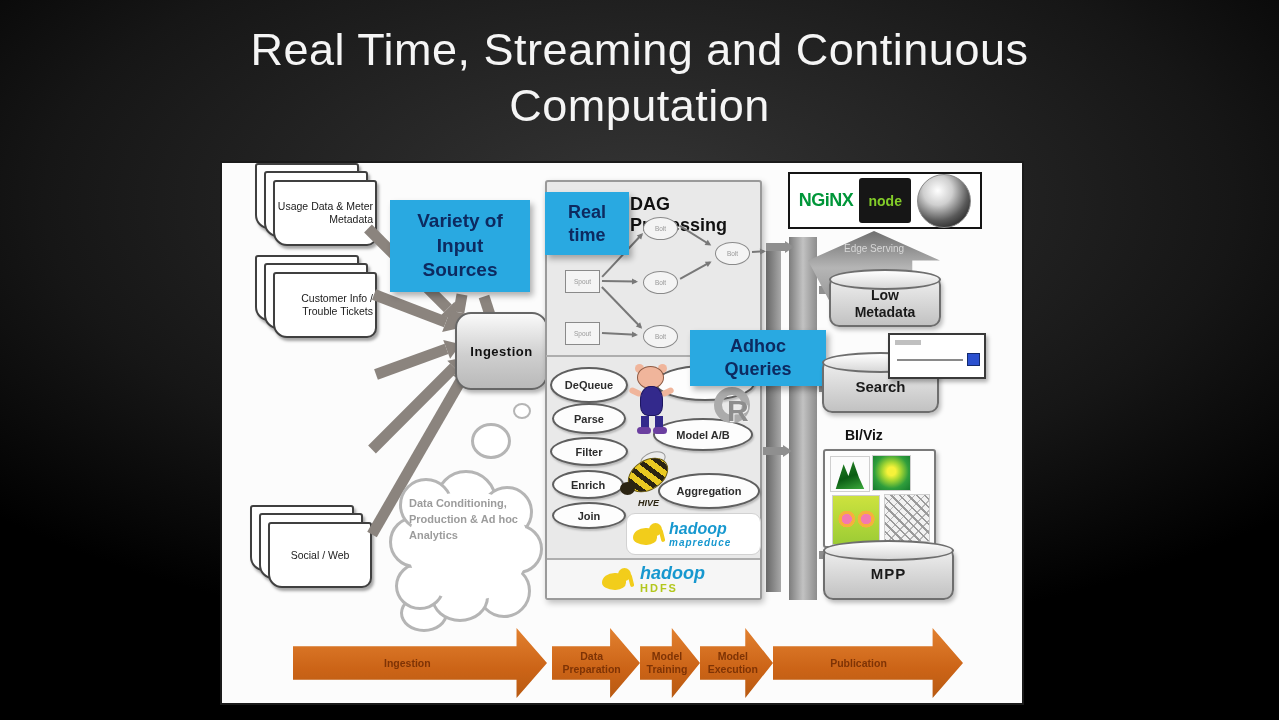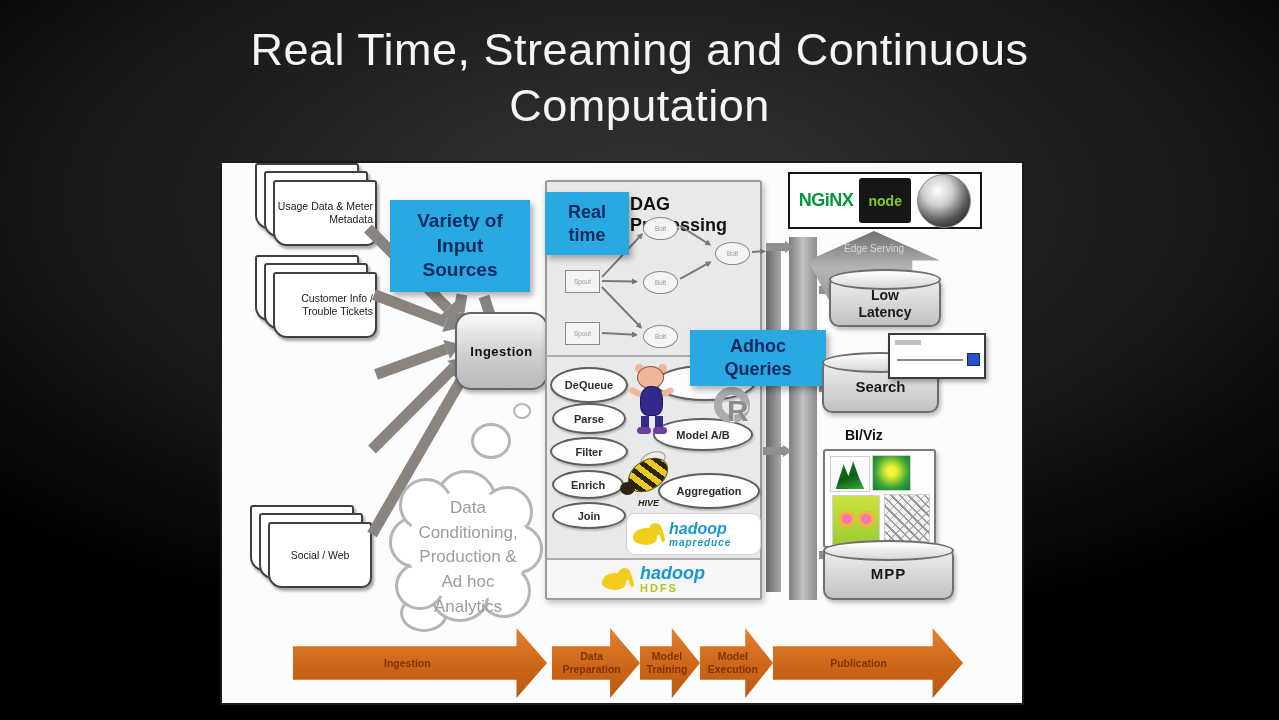--- a/index.html
+++ b/index.html
@@ -82,22 +82,22 @@
   
   #bivizbox{position:absolute;left:601px;top:286px;width:113px;height:99px;background:#fdfdfd;
     border:2px solid #7a7a7a;border-radius:3px;box-shadow:2px 3px 4px rgba(0,0,0,.25);}
   .thumb{position:absolute;border:1px solid #cfcfcf;}
   .mount{position:absolute;inset:8% 8% 5% 8%;
     clip-path:polygon(5% 100%,30% 15%,45% 55%,60% 5%,78% 60%,95% 100%);
     background:linear-gradient(160deg,#2e8f2e,#0b5c13 55%,#3fae3f);}
   
   .puff{position:absolute;background:#fff;border:3px solid #b5b5b5;border-radius:50%;}
   .cloud-core{position:absolute;background:#fff;border-radius:45%;}
-  .cloud-text{position:absolute;left:16px;top:26px;width:118px;text-align:center;color:#9c9c9c;
-    font-size:17px;line-height:1.45;font-weight:400;}
+  .cloud-text{position:absolute;left:16px;top:26px;width:118px;color:#9c9c9c;
+    font-size:11px;line-height:1.45;font-weight:700;}
   
   .oarrow{position:absolute;top:465px;height:70px;
     background:linear-gradient(180deg,#e28130,#cc6417 58%,#b85a12);
     clip-path:polygon(0 26%,var(--b) 26%,var(--b) 0,100% 50%,var(--b) 100%,var(--b) 74%,0 74%);
     filter:drop-shadow(2px 3px 2px rgba(40,20,0,.5));}
   .olabel{position:absolute;left:0;top:0;height:100%;width:100%;padding-right:10%;display:flex;
     align-items:center;justify-content:center;text-align:center;font-size:10.5px;font-weight:bold;
     color:#7e3305;line-height:1.2;}
   
   .pigpart,.beepart{position:absolute;}
@@ -264,21 +264,21 @@
       </div>
       <div id="globe"></div>
     </div>
 
     <div id="edgearrow">
       <span>Edge Serving</span>
     </div>
 
     <div class="cyl" style="left:607px;top:112px;width:112px;height:52px">
       <div class="cyl-label" style="padding-top:10px;font-size:14px">Low
-Latency</div>
+Metadata</div>
     </div>
 
     <div class="cyl" style="left:600px;top:195px;width:117px;height:55px">
       <div class="cyl-label" style="padding-top:18px;font-size:15px">Search</div>
     </div>
     <div id="searchui">
       <div class="sg-t"></div>
       <div class="sg-l"></div>
       <div class="sg-b"></div>
     </div>

